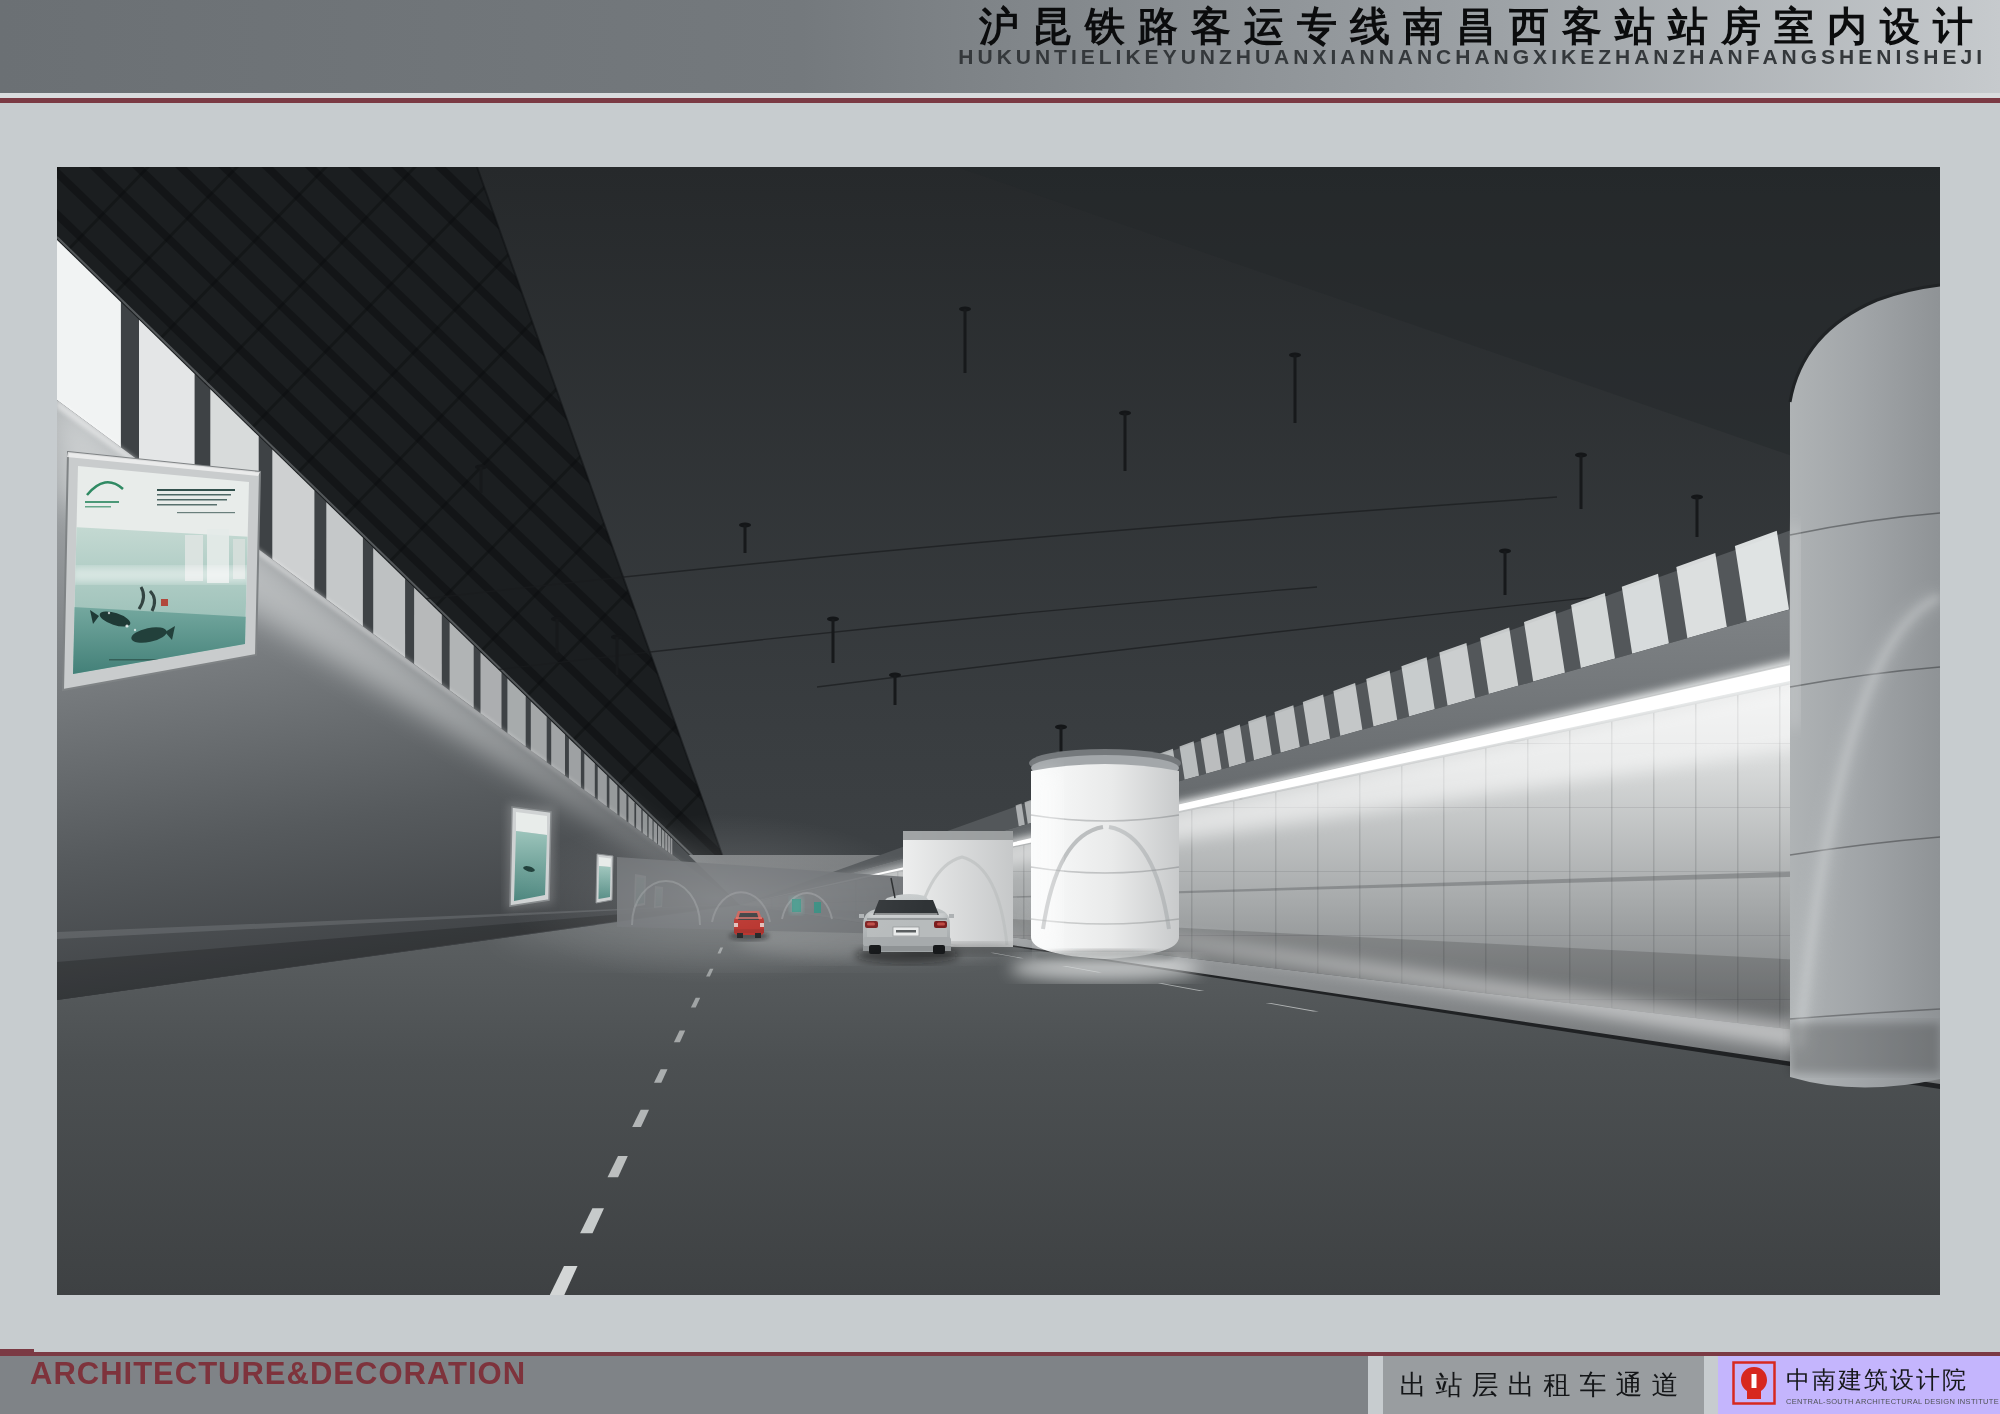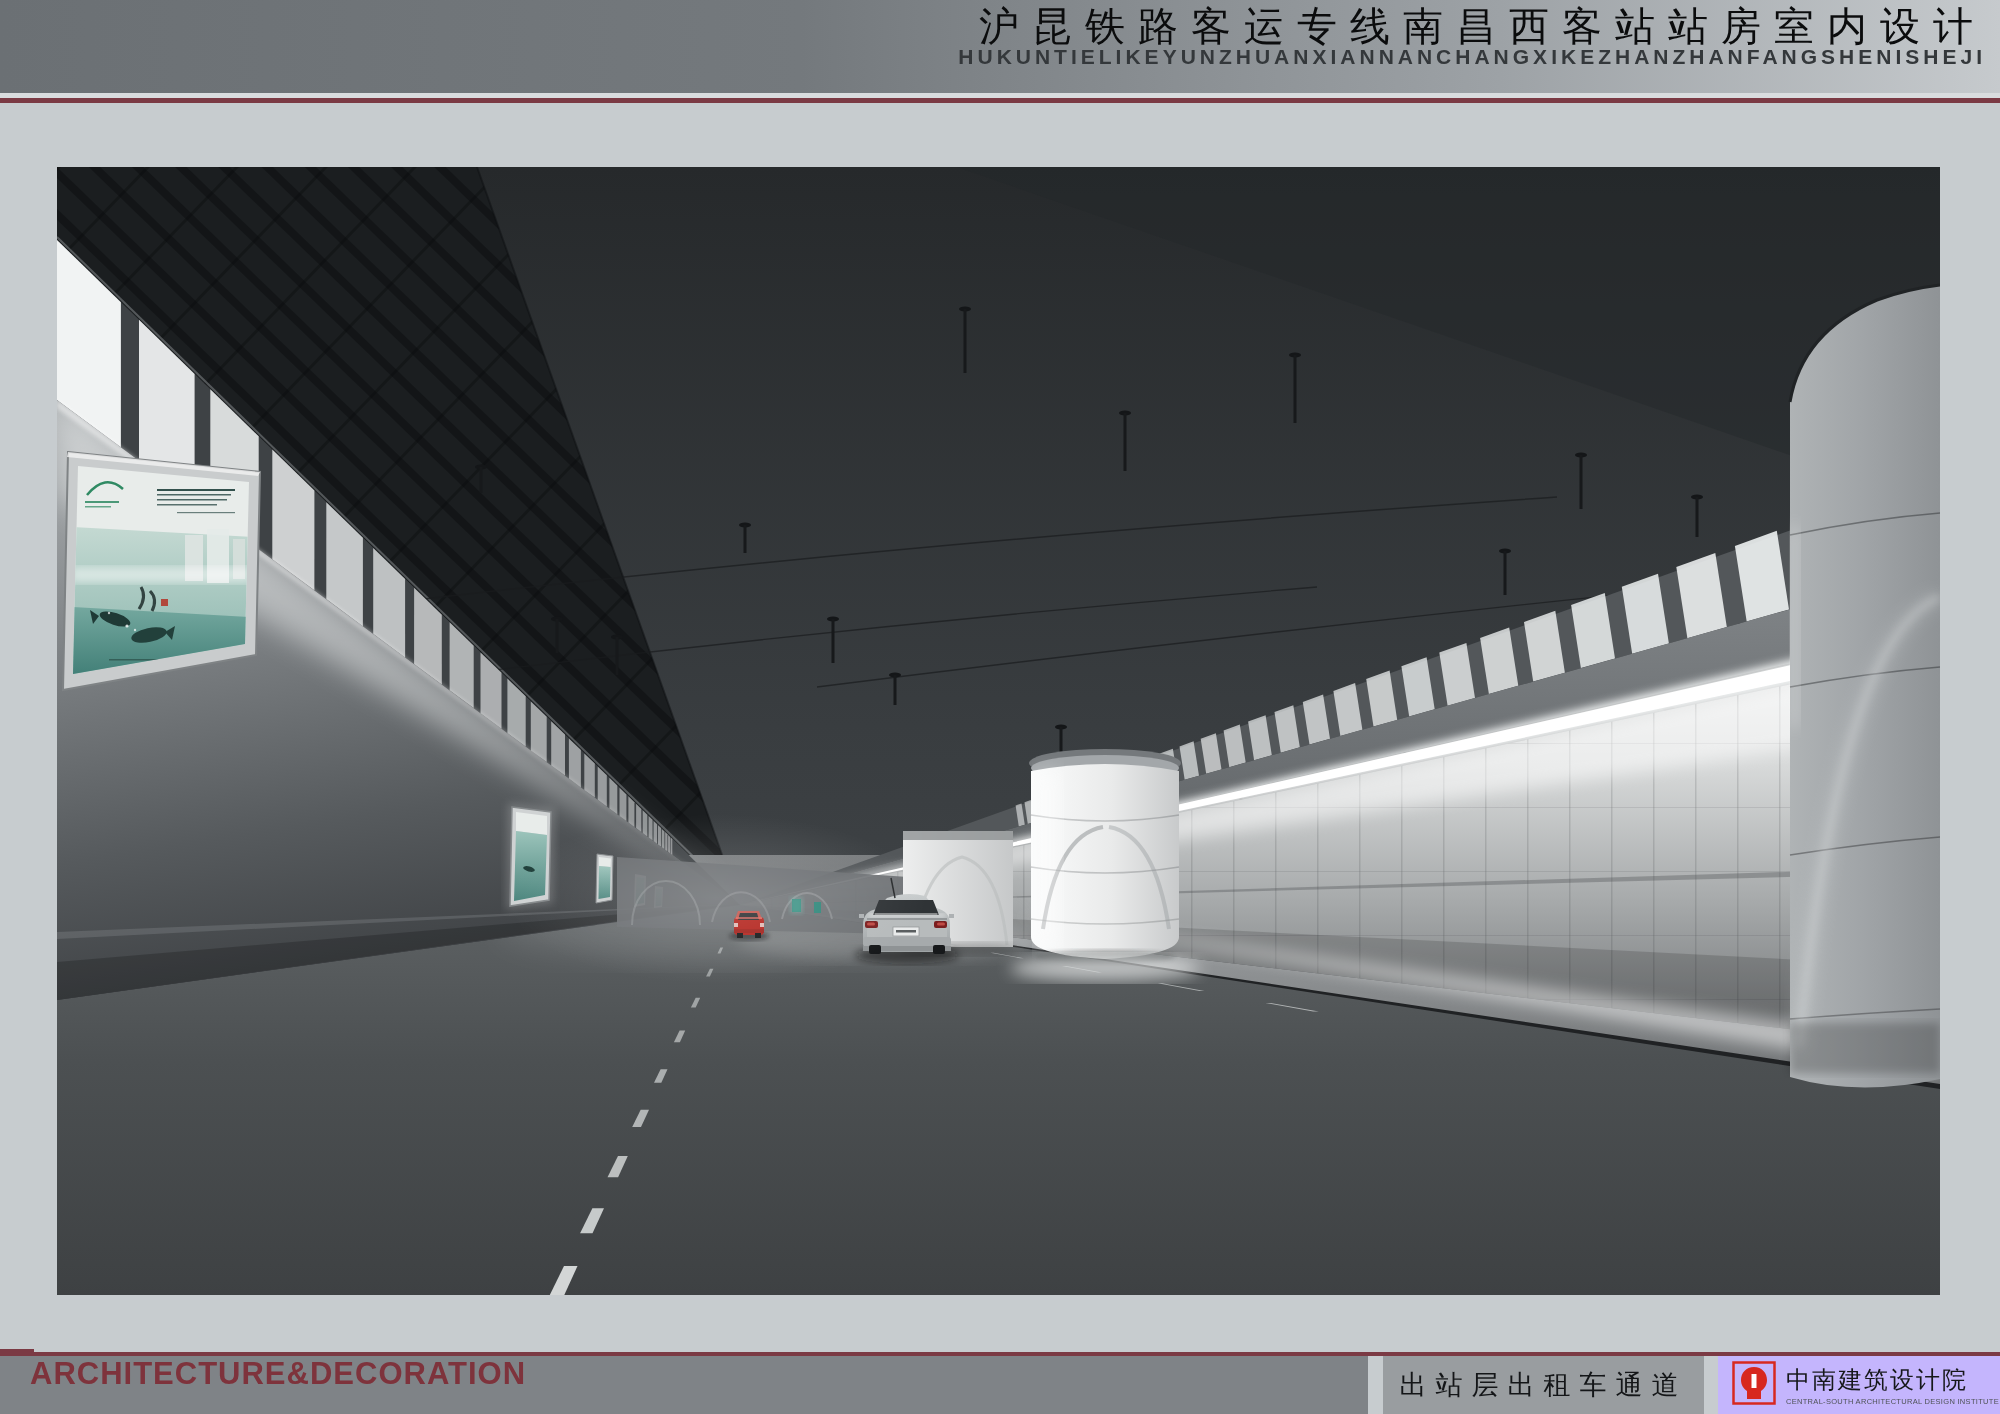--- a/index.html
+++ b/index.html
@@ -7,21 +7,21 @@
     position:relative;width:2000px;height:1414px;overflow:hidden;
     background:#C7CCCF;font-family:"Liberation Sans",sans-serif;
   }
   
   .header{
     position:absolute;top:0;left:0;width:2000px;height:93px;
     background:linear-gradient(90deg,#6B7074 0%,#74797D 40%,#9DA2A6 75%,#C6CACD 100%);
   }
   .header-inner{position:absolute;right:14px;top:4px;text-align:right;}
   .title-cn{
-    font-size:40px;font-weight:normal;color:#0B0C0D;letter-spacing:13px;
+    font-size:40px;font-weight:bold;color:#0B0C0D;letter-spacing:13px;
     line-height:1.1;white-space:nowrap;
   }
   .title-py{
     font-size:21px;font-weight:bold;color:#34383B;letter-spacing:4px;
     margin-top:-3px;white-space:nowrap;
   }
   .sep-light{position:absolute;top:93px;left:0;width:2000px;height:5px;background:#D9DCDE;}
   .rule-top{position:absolute;top:98px;left:0;width:2000px;height:5px;background:#7B3A44;}
   
   .render{

